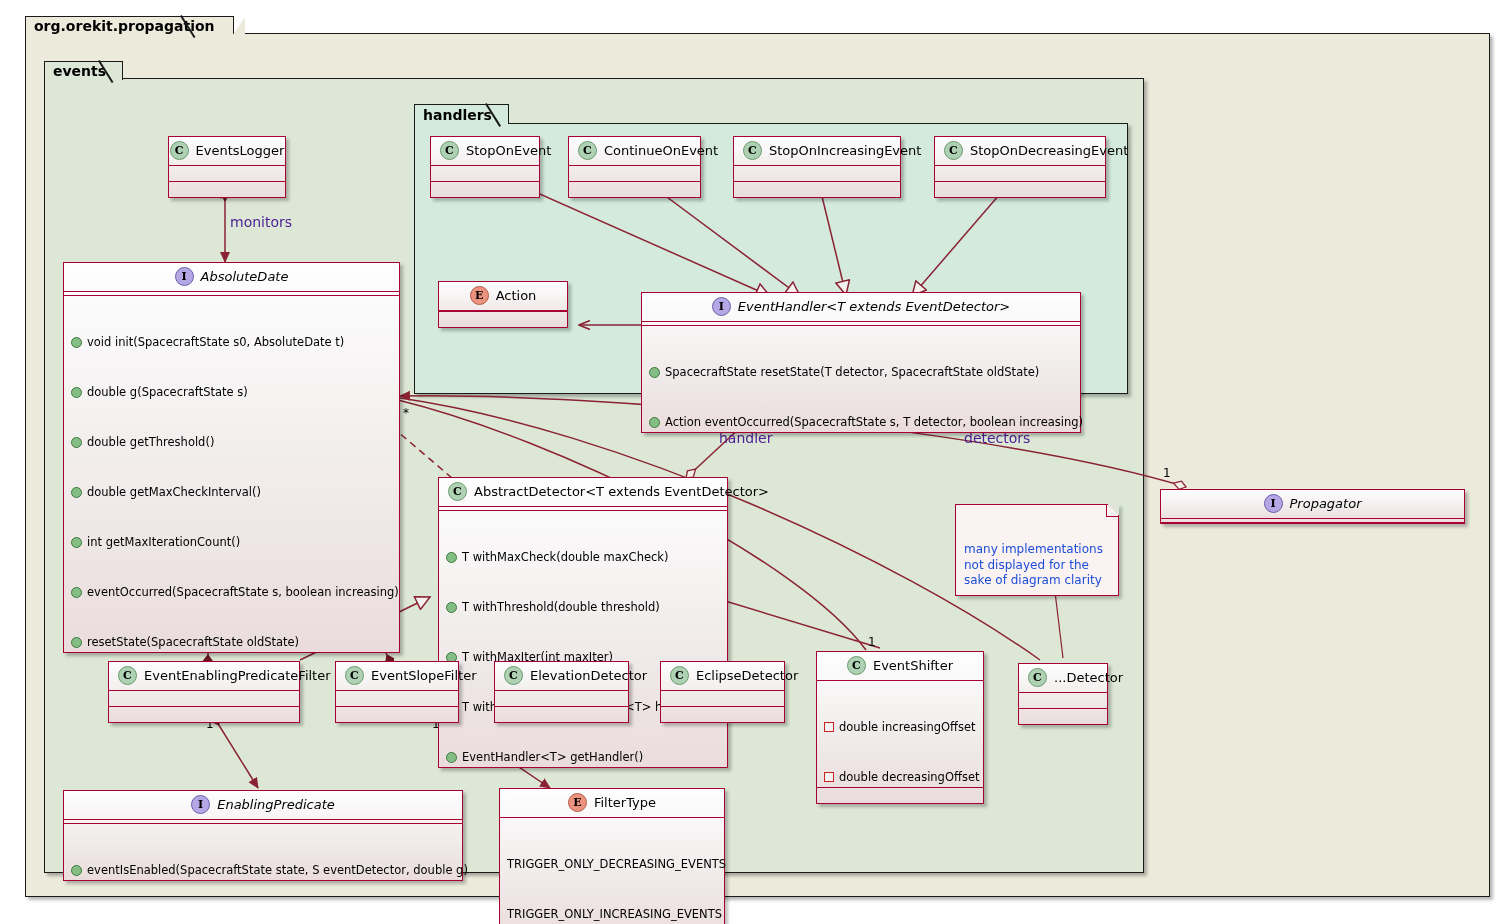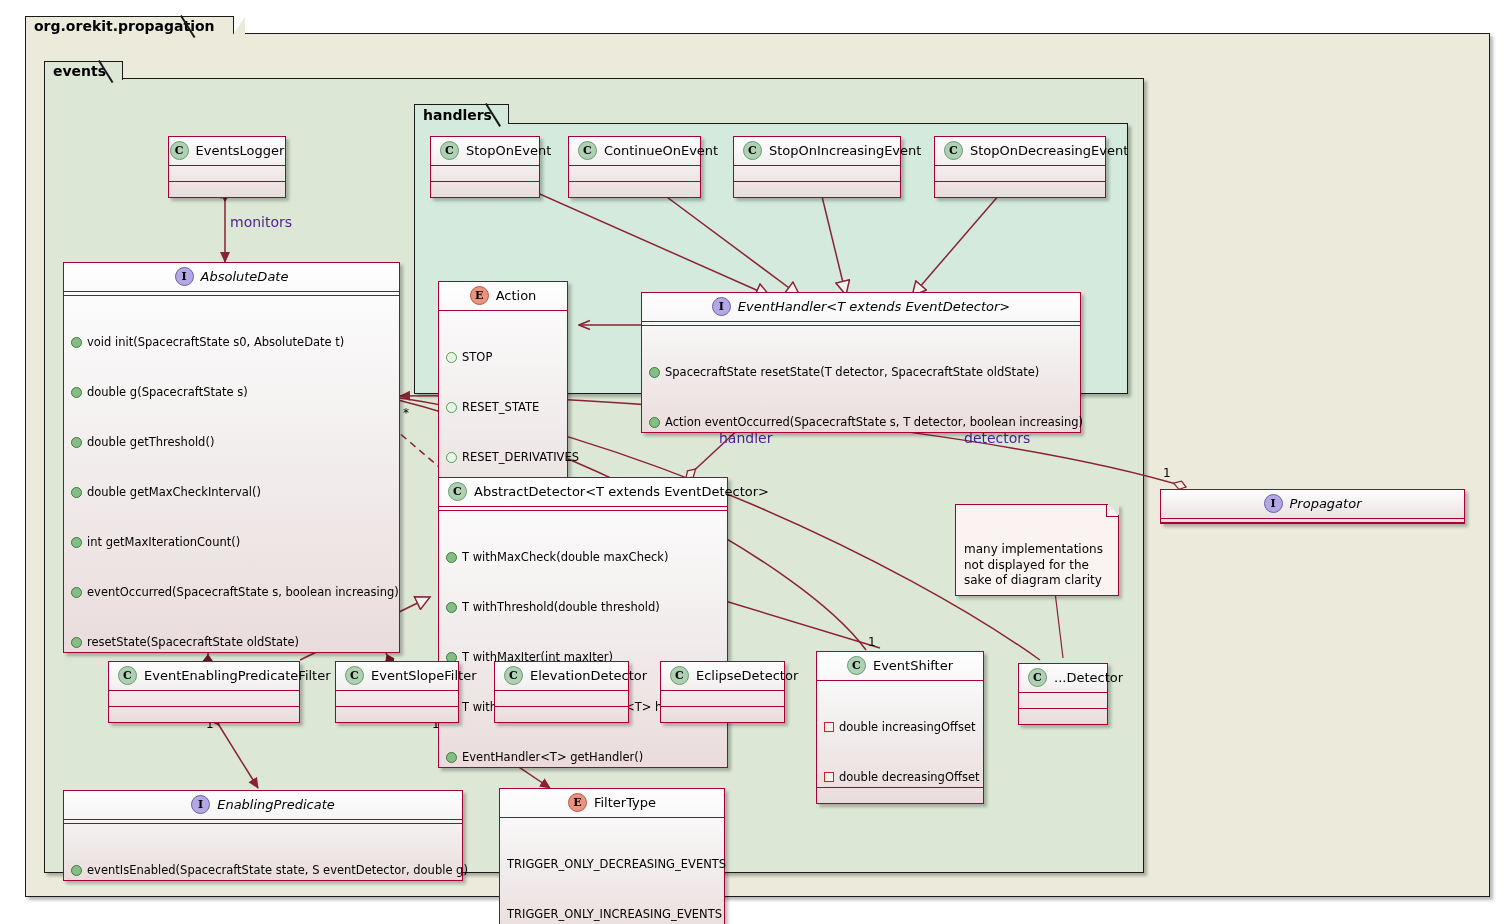--- a/index.html
+++ b/index.html
@@ -41,21 +41,21 @@
   .vis{flex:0 0 auto;}
   .vis-pub{width:9px;height:9px;border-radius:50%;background:#84BE84;
            border:1px solid #3E7A3E;display:inline-block;}
   .vis-pubo{width:9px;height:9px;border-radius:50%;background:#EAF6EA;
            border:1.4px solid #4F9E4F;display:inline-block;}
   .vis-priv{width:8px;height:8px;background:#F2F2F2;border:1.4px solid #C22;
            display:inline-block;}
   
   .note{position:absolute;box-sizing:border-box;background:#FBF2F2;
         border:1.3px solid #A80036;box-shadow:3px 3px 3px rgba(0,0,0,.22);
-        font-size:12px;line-height:15.5px;color:#000000;padding:6px 9px 6px 8px;
+        font-size:12px;line-height:15.5px;color:#1d4ed8;padding:6px 9px 6px 8px;
         white-space:pre-line;}
   .note .dogear{position:absolute;right:-1px;top:-1px;width:12px;height:12px;
         background:linear-gradient(225deg,#DDE4D8 0 50%,transparent 50%);
         border-left:1.3px solid #A80036;border-bottom:1.3px solid #A80036;}
   
   svg.edges{position:absolute;left:0;top:0;width:1511px;height:924px;
             pointer-events:none;overflow:visible;}
   .elab{position:absolute;font-size:14px;color:#4c1d95;white-space:nowrap;text-align:center;}
   .ecard{position:absolute;font-size:12px;color:#000;white-space:nowrap;}
 </style>
@@ -263,38 +263,20 @@
     <div class="n-sep"></div>
     <div class="n-body n-empty"></div>
   </div>
 
   <div class="node" style="left:438px;top:281px;width:130px;">
     <div class="n-head">
       <span class="ico ico-e">E</span>
       <span>Action</span>
     </div>
     <div class="n-sep"></div>
-    <div class="n-body">
-      <div class="mrow">
-          <span class="vis vis-pubo"></span>
-          <span>STOP</span>
-        </div>
-      <div class="mrow">
-          <span class="vis vis-pubo"></span>
-          <span>RESET_STATE</span>
-        </div>
-      <div class="mrow">
-          <span class="vis vis-pubo"></span>
-          <span>RESET_DERIVATIVES</span>
-        </div>
-      <div class="mrow">
-          <span class="vis vis-pubo"></span>
-          <span>CONTINUE</span>
-        </div>
-    </div>
     <div class="n-sep"></div>
     <div class="n-body n-empty"></div>
   </div>
 
   <div class="node" style="left:641px;top:292px;width:440px;">
     <div class="n-head">
       <span class="ico ico-i">I</span>
       <span class="ital">EventHandler&lt;T extends EventDetector&gt;</span>
     </div>
     <div class="n-sep"></div>

